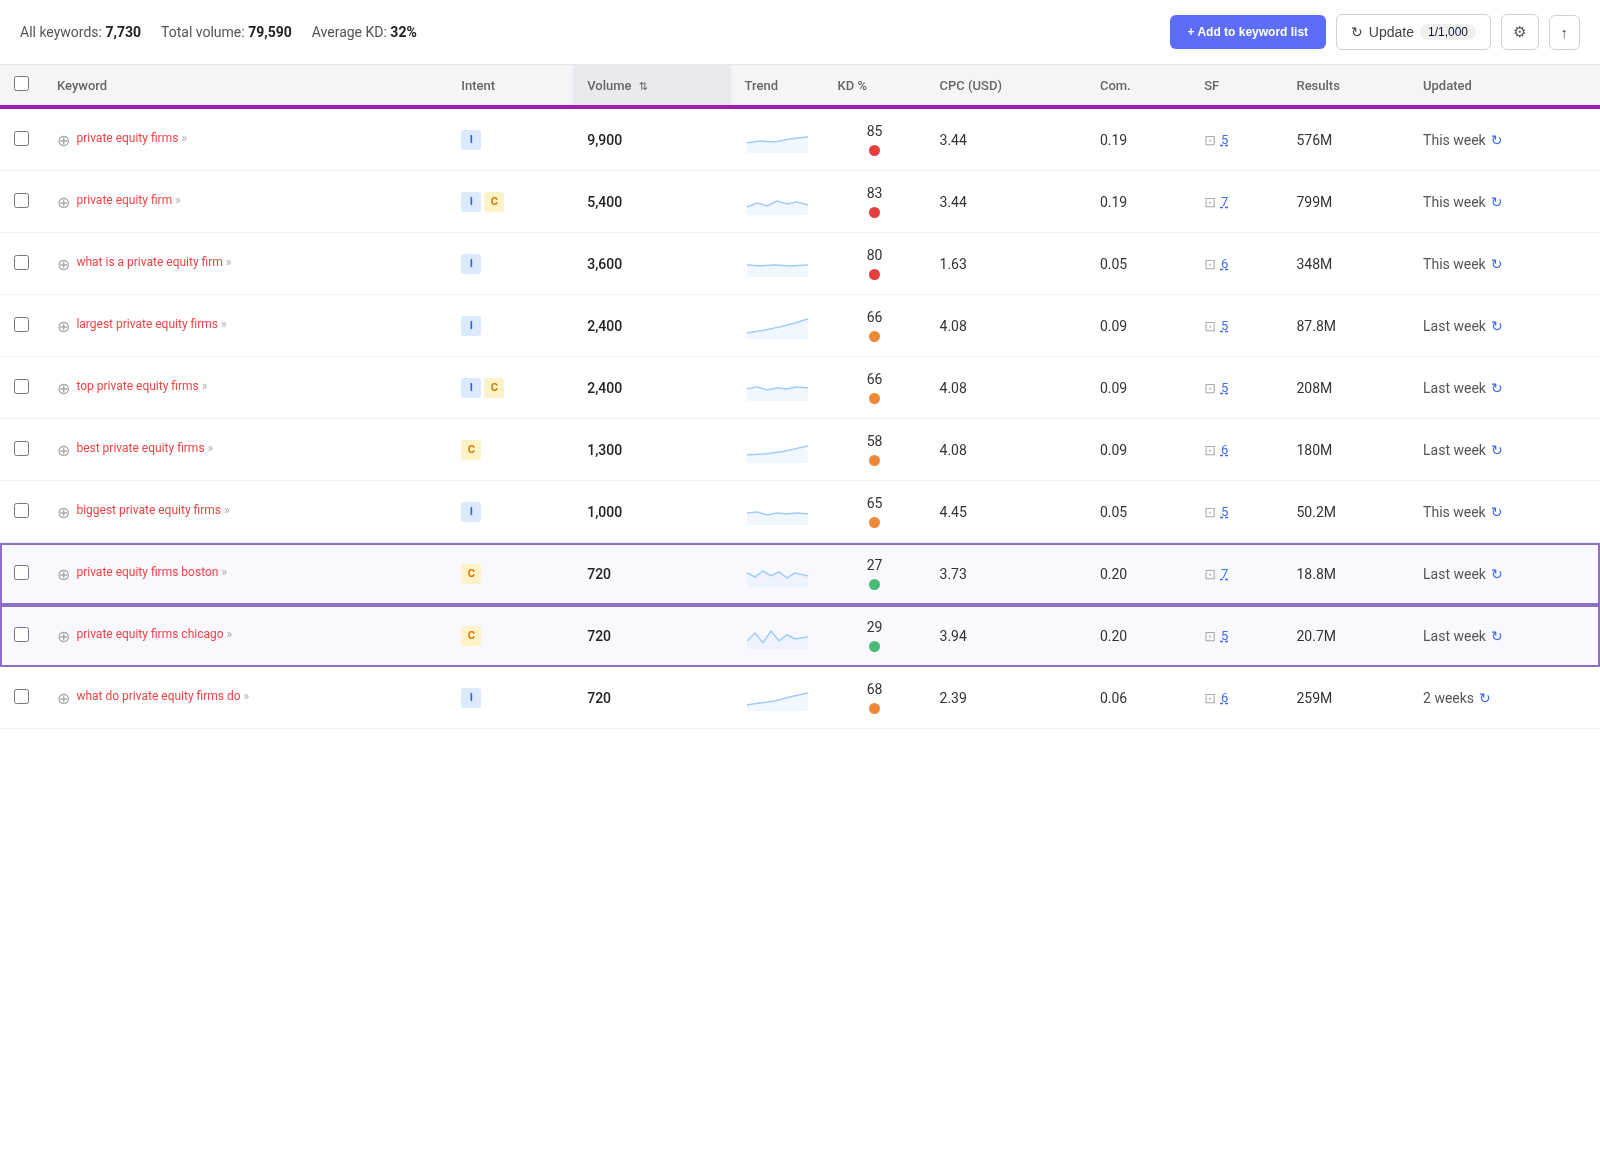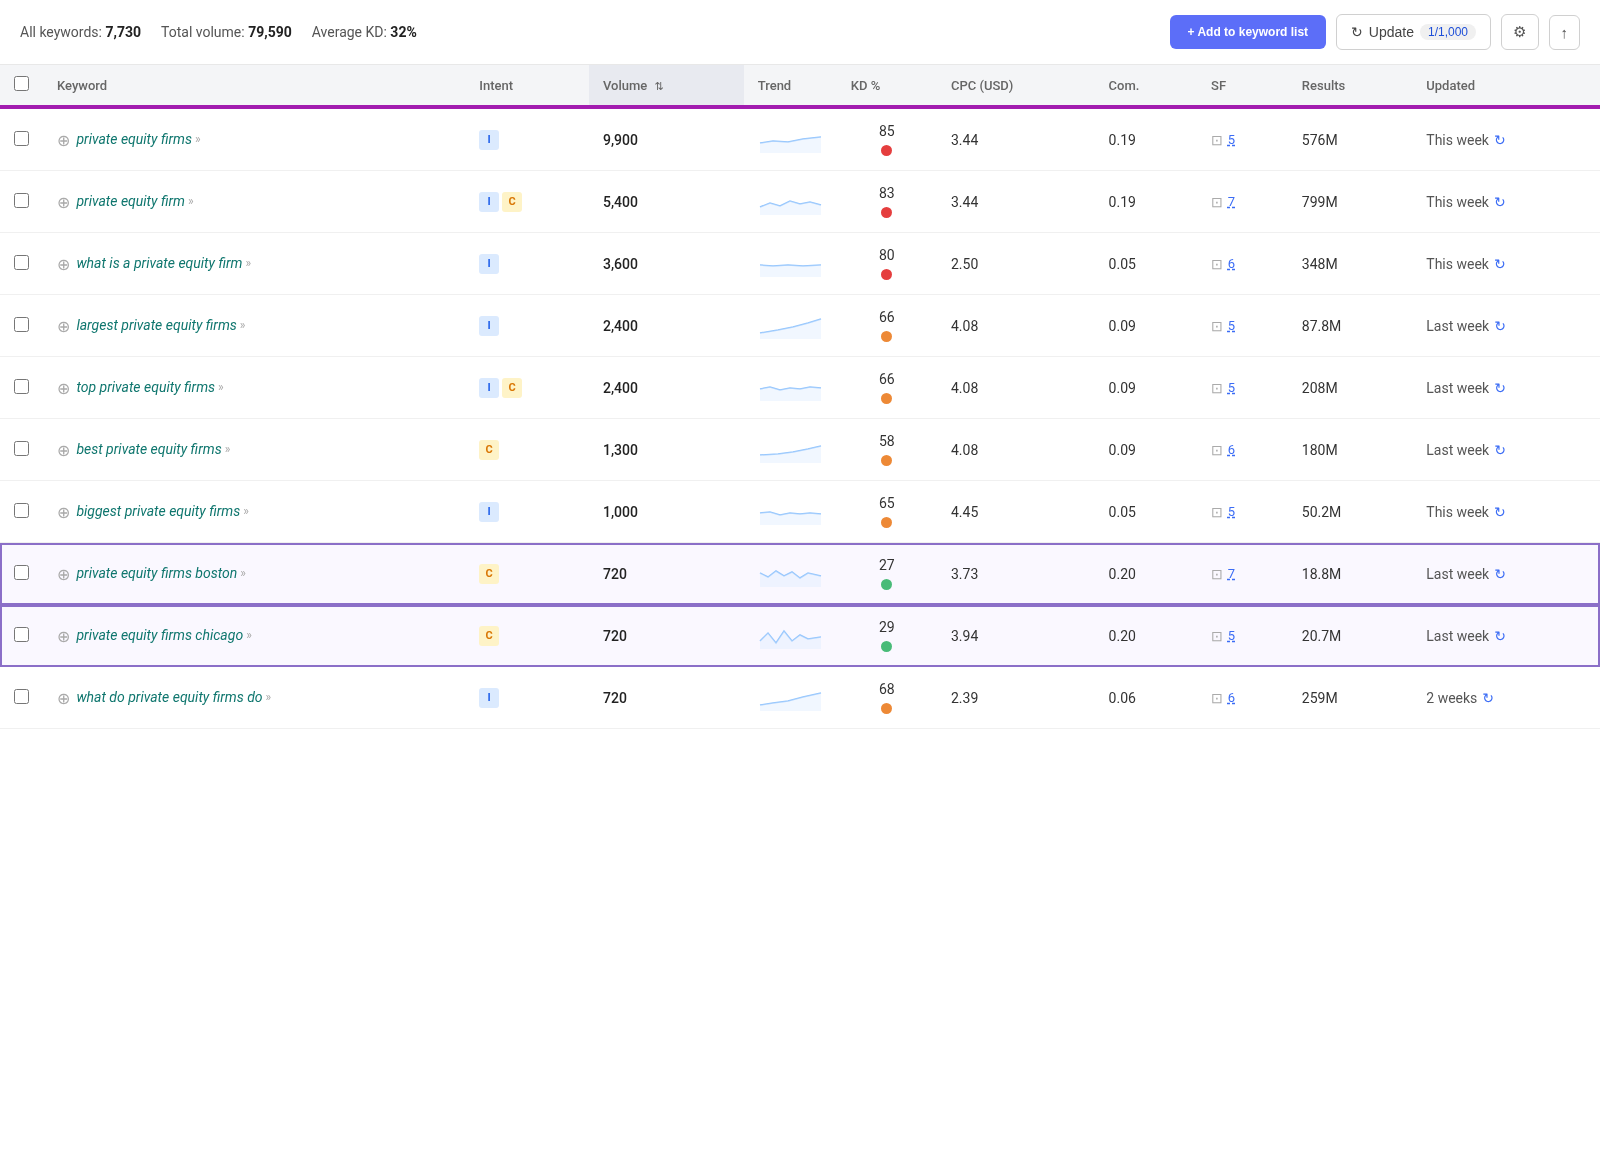--- a/index.html
+++ b/index.html
@@ -68,21 +68,21 @@
       align-items: center;
       gap: 6px;
       font-weight: 500;
     }
 
     .update-count {
       background: #f0f0f0;
       border-radius: 10px;
       padding: 1px 8px;
       font-size: 12px;
-      color: #1d4ed8;
+      color: #0f172a;
     }
 
     .btn-icon {
       background: #fff;
       border: 1.5px solid #d0d0d0;
       border-radius: 6px;
       padding: 8px 11px;
       cursor: pointer;
       color: #555;
       font-size: 15px;
@@ -144,25 +144,24 @@
     }
 
     .keyword-cell {
       display: flex;
       align-items: flex-start;
       gap: 6px;
       min-width: 200px;
     }
 
     .keyword-link {
-      color: #0f766e;
+      color: #ef4444;
       text-decoration: none;
-      font-size: 14px;
+      font-size: 12px;
       line-height: 1.4;
-      font-style: italic;
     }
 
     .add-icon {
       color: #aaa;
       font-size: 16px;
       cursor: pointer;
       flex-shrink: 0;
       margin-top: 1px;
     }
 
@@ -478,21 +477,21 @@
     <td class="trend-cell"><svg width="65" height="30" viewBox="0 0 65 30" fill="none" xmlns="http://www.w3.org/2000/svg">
     <path d="M2,18 L15,19 L30,18 L45,19 L63,18" stroke="#93c5fd" stroke-width="1.5" fill="none"></path>
     <path d="M2,18 L15,19 L30,18 L45,19 L63,18 L63,30 L2,30 Z" fill="#dbeafe" opacity="0.4"></path>
   </svg></td>
     <td>
       <div class="kd-cell">
         <span>80</span>
         <span class="kd-dot dot-red"></span>
       </div>
     </td>
-    <td class="cpc-cell">2.50</td>
+    <td class="cpc-cell">1.63</td>
     <td class="com-cell">0.05</td>
     <td>
       <div class="sf-cell">
         <span class="sf-icon">⊡</span>
         <span class="sf-num">6</span>
       </div>
     </td>
     <td class="results-cell">348M</td>
     <td>
       <div class="updated-cell">

